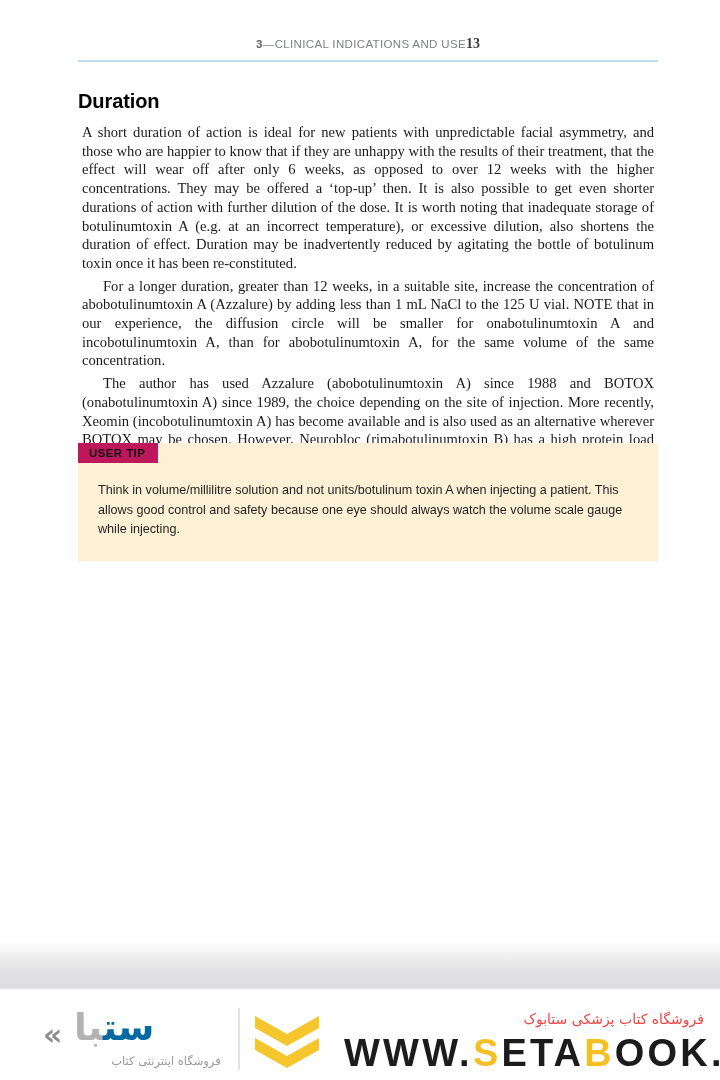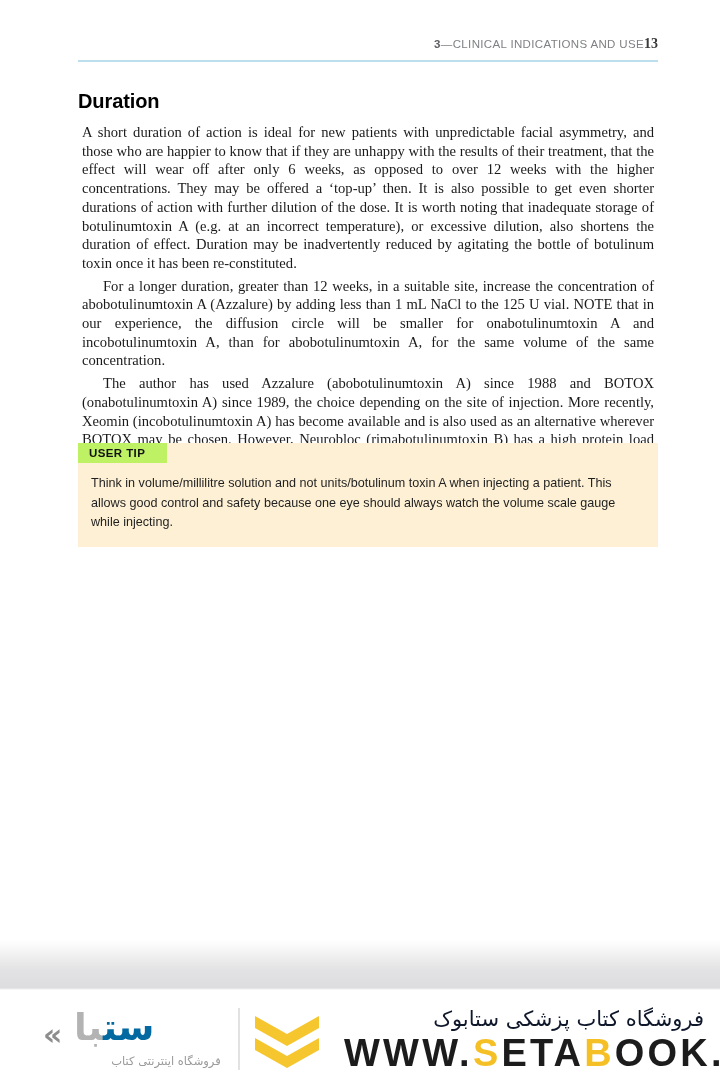--- a/index.html
+++ b/index.html
@@ -24,21 +24,21 @@
   }
 
   
   .runhead {
     position: absolute;
     left: 78px;
     top: 36px;
     width: 580px;
     display: flex;
     align-items: baseline;
-    justify-content: flex-end;
+    justify-content: center;
   }
   .runhead-title {
     font-family: "Liberation Sans", sans-serif;
     font-size: 11.5px;
     letter-spacing: 0.35px;
     color: #7f8184;
     white-space: nowrap;
   }
   .runhead-title .chapnum {
     font-weight: bold;
@@ -91,36 +91,36 @@
   
   .tip {
     position: absolute;
     left: 78px;
     top: 443px;
     width: 580px;
     background: #fdf0d5;
   }
   .tip-label {
     display: inline-block;
-    background: #bef264;
+    background: #be185d;
     color: #111111;
     font-family: "Liberation Sans", sans-serif;
     font-size: 11.5px;
     font-weight: bold;
     letter-spacing: 0.4px;
-    padding: 4px 22px 4px 11px;
+    padding: 4px 13px 4px 11px;
     margin: 0 0 0 0;
   }
   .tip-body {
     font-family: "Liberation Sans", sans-serif;
     font-size: 12.6px;
     line-height: 19.5px;
     color: #1f1f1f;
     padding: 11px 14px 14px 13px;
-    margin: 0;
+    margin: 7px;
   }
 
   
   .band {
     position: absolute;
     left: 0;
     top: 940px;
     width: 720px;
     height: 50px;
     background: linear-gradient(to bottom, rgba(224,224,226,0) 0%, rgba(221,221,223,0.85) 60%, #dddddf 96%, #ffffff 100%);
@@ -195,22 +195,22 @@
 
   .brand-right {
     position: absolute;
     right: 16px;
     top: 1006px;
     width: 360px;
     text-align: right;
   }
   .brand-fa {
     font-family: "DejaVu Sans", sans-serif;
-    font-size: 21px;
-    color: #0f172a;
+    font-size: 14px;
+    color: #ef4444;
     direction: rtl;
     white-space: nowrap;
     line-height: 26px;
   }
   .brand-url {
     font-family: "Liberation Sans", sans-serif;
     font-size: 38px;
     font-weight: bold;
     color: #1c1c1c;
     letter-spacing: 3.2px;

